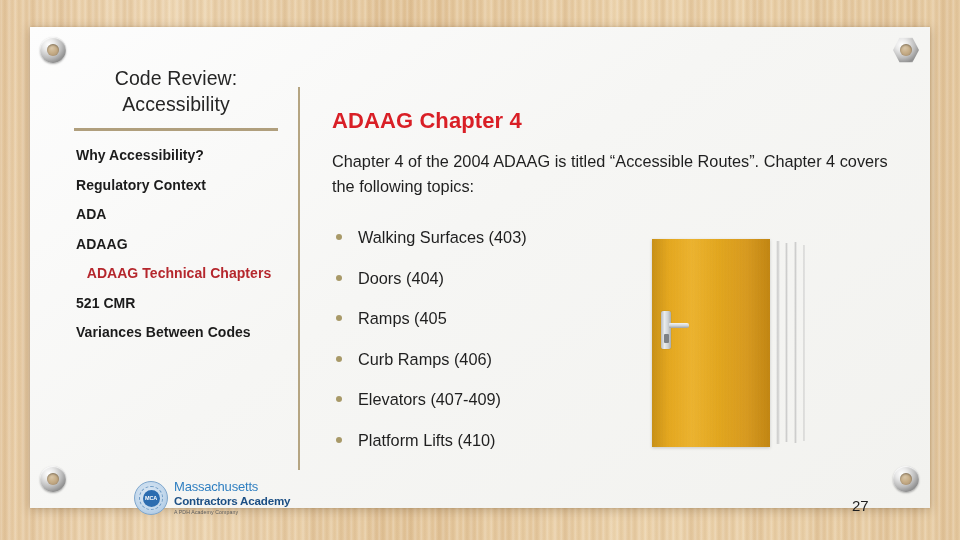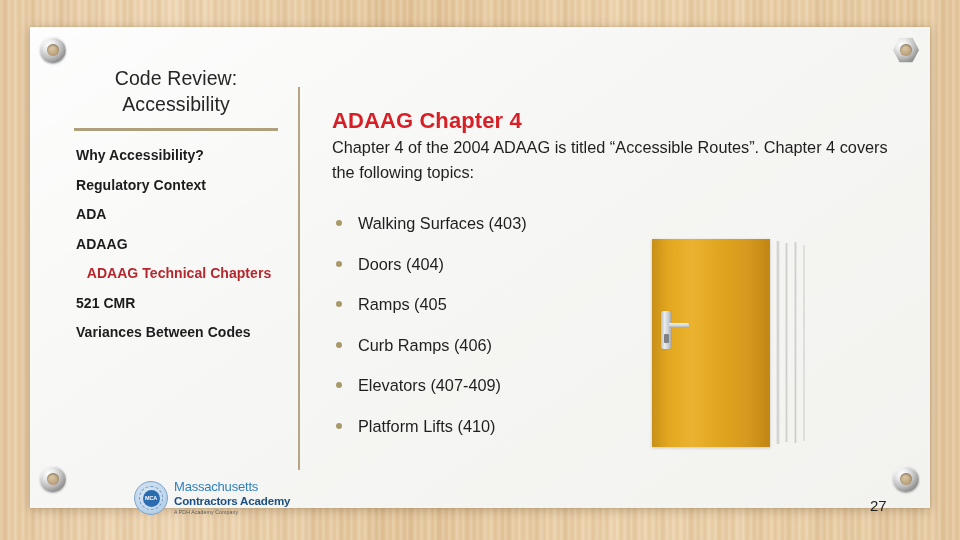--- a/index.html
+++ b/index.html
@@ -147,20 +147,21 @@
 
   .content-heading {
     font-size: 22px;
     font-weight: bold;
     color: #d91f26;
     line-height: 28px;
     letter-spacing: 0.1px;
   }
 
   .content-intro {
+    margin-top: 14px;
     font-size: 16.3px;
     line-height: 25px;
     color: #1f1f1f;
     max-width: 580px;
   }
 
   .topic-list {
     margin-top: 28px;
     list-style: none;
   }
@@ -316,21 +317,20 @@
     letter-spacing: 0.1px;
   }
 
   
   .page-number {
     position: absolute;
     left: 822px;
     top: 470px;
     font-size: 15px;
     color: #1f1f1f;
-    margin-left: 18px;
   }
 </style>
 </head>
 <body>
 
 <div class="slide">
 
   <div class="sidebar">
     <div class="deck-title">
       <div>Code Review:</div>

